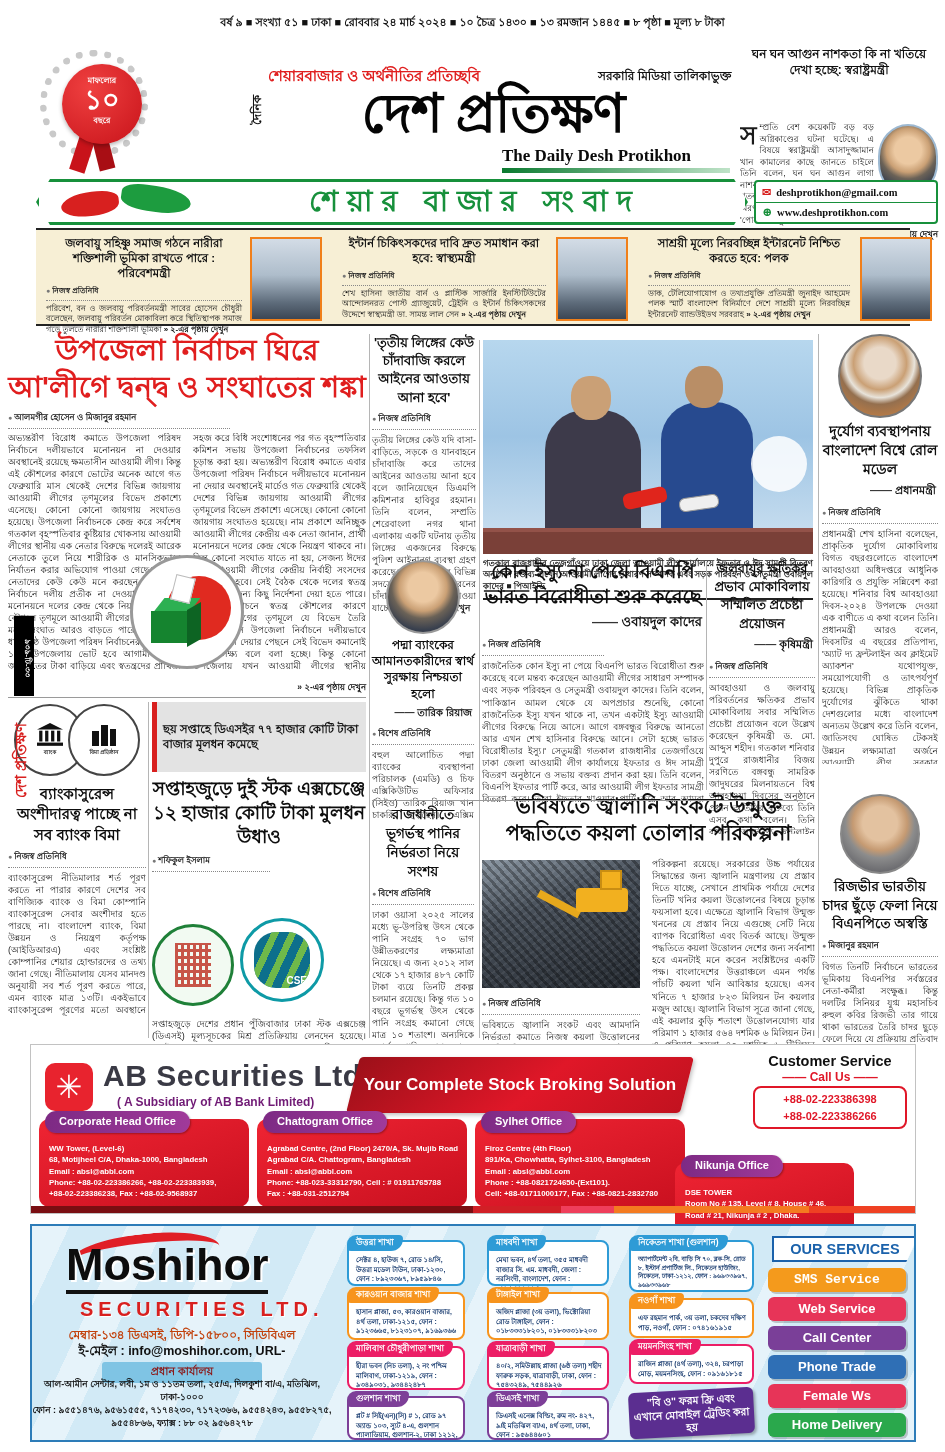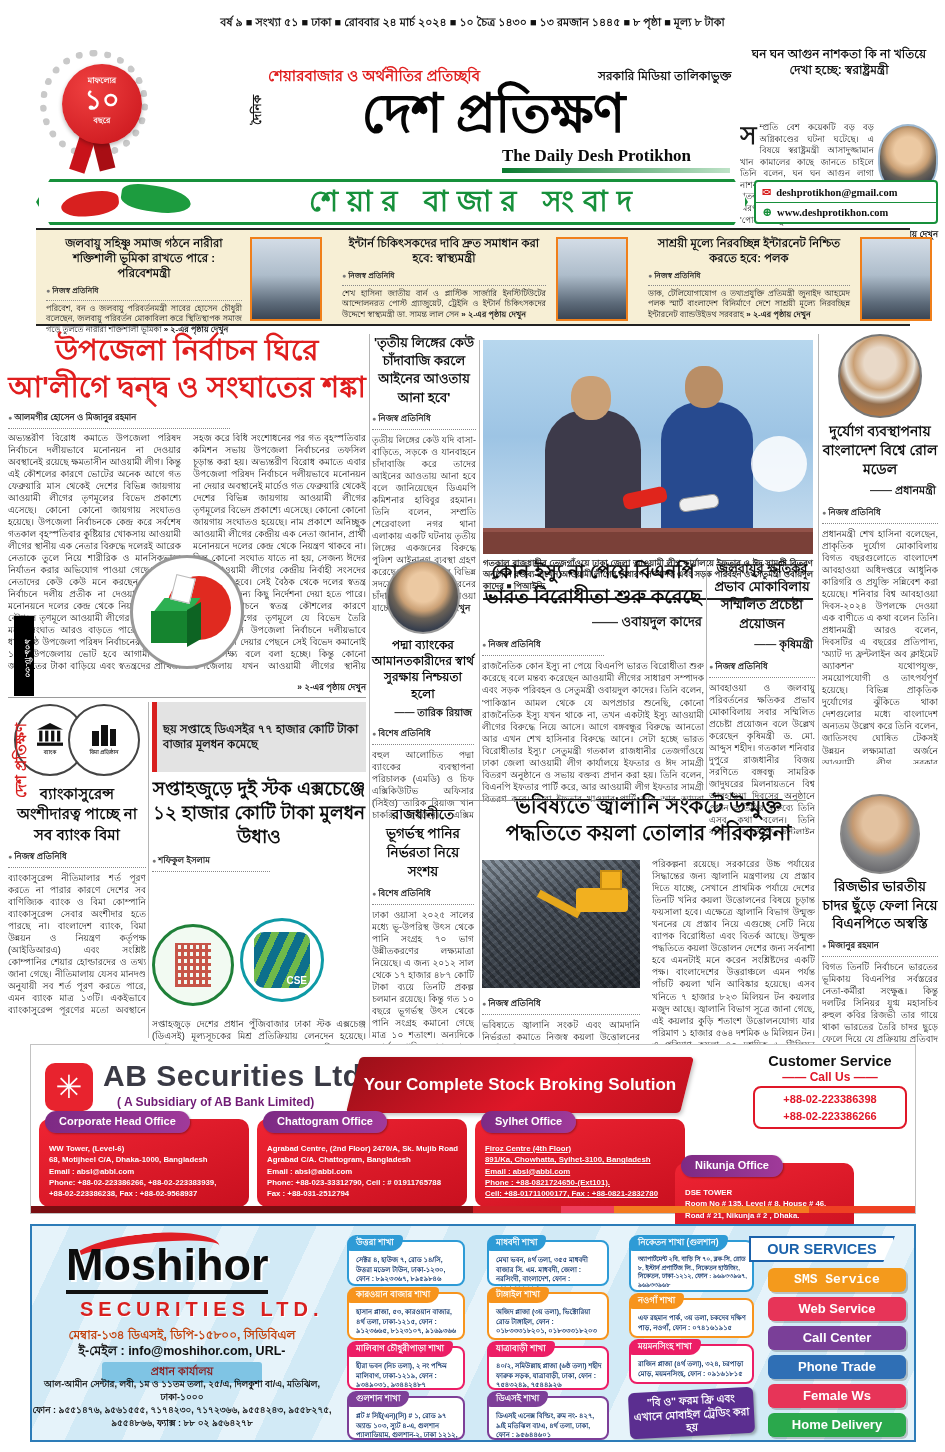--- a/index.html
+++ b/index.html
@@ -124,21 +124,21 @@
   .art-banca .h { font-size:15px; line-height:1.35; }
 
   .art-stock { left:152px; top:702px; width:214px; }
   .kicker { display:flex; background:#e3e3e3; border-left:5px solid #d8201f; padding:20px 6px; font-size:11.5px; font-weight:bold; line-height:1.3; }
   .art-stock .h { font-size:18.5px; line-height:1.3; margin-top:5px; }
   .stock-body { position:relative; }
   .float-logos { float:left; width:172px; height:98px; margin:42px 4px 2px 0; position:relative; }
   .dse { position:absolute; left:0; top:6px; width:82px; height:82px; border-radius:50%; border:3px solid #1f8038; background:#f2faf2; display:flex; align-items:center; justify-content:center; }
   .dse-grid { width:36px; height:44px; background:repeating-linear-gradient(90deg,#c0392b 0 3px, transparent 3px 6px), repeating-linear-gradient(0deg,#c0392b 0 3px, transparent 3px 7px); opacity:.85; }
   .cse { position:absolute; left:88px; top:0; width:84px; height:84px; border-radius:50%; border:3px solid #0e9aa6; background:#fff; display:flex; align-items:center; justify-content:center; }
-  .cse-in { position:relative; width:56px; height:56px; border-radius:10px; background:#0d6f8c; overflow:hidden; }
+  .cse-in { position:relative; width:56px; height:56px; border-radius:22px; background:#0d6f8c; overflow:hidden; }
   .cse-wave { position:absolute; inset:0; background:repeating-linear-gradient(115deg, #7ac143 0 7px, transparent 7px 16px); opacity:.9; }
   .cse-txt { position:absolute; right:3px; bottom:1px; color:#fff; font-size:10px; font-weight:bold; }
 
   .art-rizvi { left:822px; top:794px; width:116px; }
   .art-rizvi .cp { width:80px; height:80px; margin:0 auto; }
   .art-rizvi .h { font-size:13.5px; line-height:1.38; margin-top:4px; }
 
   .vreg { left:14px; top:616px; width:20px; height:80px; background:#000; color:#fff; font-size:8px; font-weight:bold; writing-mode:vertical-rl; text-align:center; padding-top:4px; }
   .vbrand { left:8px; top:706px; width:26px; height:110px; color:#d8201f; font-size:15px; font-weight:bold; writing-mode:vertical-rl; transform:rotate(180deg); text-align:center; }
 
@@ -168,21 +168,21 @@
   .mo-email { position:absolute; left:0; top:116px; width:300px; text-align:center; font-size:12.5px; font-weight:bold; color:#101010; }
   .mo-headlbl { position:absolute; left:70px; top:136px; width:160px; background:#7fc4e4; border-radius:3px; text-align:center; font-size:11px; font-weight:bold; color:#8b1a1a; padding:1px 0; }
   .mo-addr { position:absolute; left:0; top:152px; width:300px; text-align:center; font-size:9px; font-weight:bold; color:#111; line-height:1.45; }
   .mo-box { position:absolute; background:#fff; border-radius:8px; padding:13px 5px 3px 7px; font-size:6.8px; font-weight:bold; color:#173a6e; line-height:1.4; }
   .mo-pill { position:absolute; top:-7px; left:-2px; border-radius:9px 4px 12px 4px; padding:2px 9px; font-size:8.5px; font-weight:bold; color:#fff; white-space:nowrap; }
   .bc-blue { border:2px solid #2e9bd6; } .bp-blue { background:#2e9bd6; }
   .bc-orange { border:2px solid #f7941d; } .bp-orange { background:#f7941d; }
   .bc-pink { border:2px solid #ec1e66; } .bp-pink { background:#ec1e66; }
   .bc-purple { border:2px solid #7d3f98; } .bp-purple { background:#7d3f98; }
   .mo-note { position:absolute; left:597px; top:164px; width:125px; height:46px; background:#5b2e90; border-radius:6px; color:#fff; font-size:10.5px; font-weight:bold; text-align:center; transform:rotate(-3deg); padding:4px 4px; line-height:1.3; box-shadow:2px 2px 3px rgba(0,0,0,.3); }
-  .mo-svc-title { position:absolute; left:717px; top:10px; width:146px; background:#fff; border:2.5px solid #1b62ab; color:#1b62ab; font-size:14.5px; font-weight:bold; text-align:center; padding:3px 8px; clip-path:polygon(0 0,100% 0,92% 100%,0 100%); }
+  .mo-svc-title { position:absolute; left:740px; top:10px; width:146px; background:#fff; border:2.5px solid #1b62ab; color:#1b62ab; font-size:14.5px; font-weight:bold; text-align:center; padding:3px 8px; clip-path:polygon(0 0,100% 0,92% 100%,0 100%); }
   .svc { position:absolute; left:736px; width:138px; height:24px; border-radius:6px; color:#fff; font-size:13px; font-weight:bold; text-align:center; line-height:24px; box-shadow:2px 2px 0 rgba(0,0,0,.2); }
   .svc0 { background:#f49a1c;font-family:Liberation Mono, monospace; } .svc1 { background:#e73458; } .svc2 { background:#7a3f98; }
   .svc3 { background:#2f6fb5; } .svc4 { background:#e73458; } .svc5 { background:#2aa84c; }
 </style>
 </head>
 <body>
 
 <div class="page">
 
   <div class="abs dateline">বর্ষ ৯ ■ সংখ্যা ৫১ ■ ঢাকা ■ রোববার ২৪ মার্চ ২০২৪ ■ ১০ চৈত্র ১৪৩০ ■ ১৩ রমজান ১৪৪৫ ■ ৮ পৃষ্ঠা ■ মূল্য ৮ টাকা</div>
@@ -426,21 +426,21 @@
         <div>+88-02-223386238,  Fax : +88-02-9568937</div>
     </div>
     <div class="ab-card" style="left:226px;">
       <div class="ab-pill">Chattogram Office</div>
       <div>Agrabad Centre, (2nd Floor) 2470/A, Sk. Mujib Road</div>
         <div>Agrabad C/A. Chattogram, Bangladesh</div>
         <div>Email : absl@abbl.com</div>
         <div>Phone: +88-023-33312790, Cell : # 01911765788</div>
         <div>Fax : +88-031-2512794</div>
     </div>
-    <div class="ab-card" style="left:444px;text-decoration:underline;">
+    <div class="ab-card" style="left:444px;">
       <div class="ab-pill">Sylhet Office</div>
       <div>Firoz Centre (4th Floor)</div>
         <div>891/Ka, Chowhatta, Sylhet-3100, Bangladesh</div>
         <div>Email : absl@abbl.com</div>
         <div>Phone : +88-0821724650-(Ext101).</div>
         <div>Cell: +88-01711000177, Fax : +88-0821-2832780</div>
     </div>
     <div class="ab-card" style="left:644px; width:179px;margin-top:44px;">
       <div class="ab-pill">Nikunja Office</div>
       <div>DSE TOWER</div>

